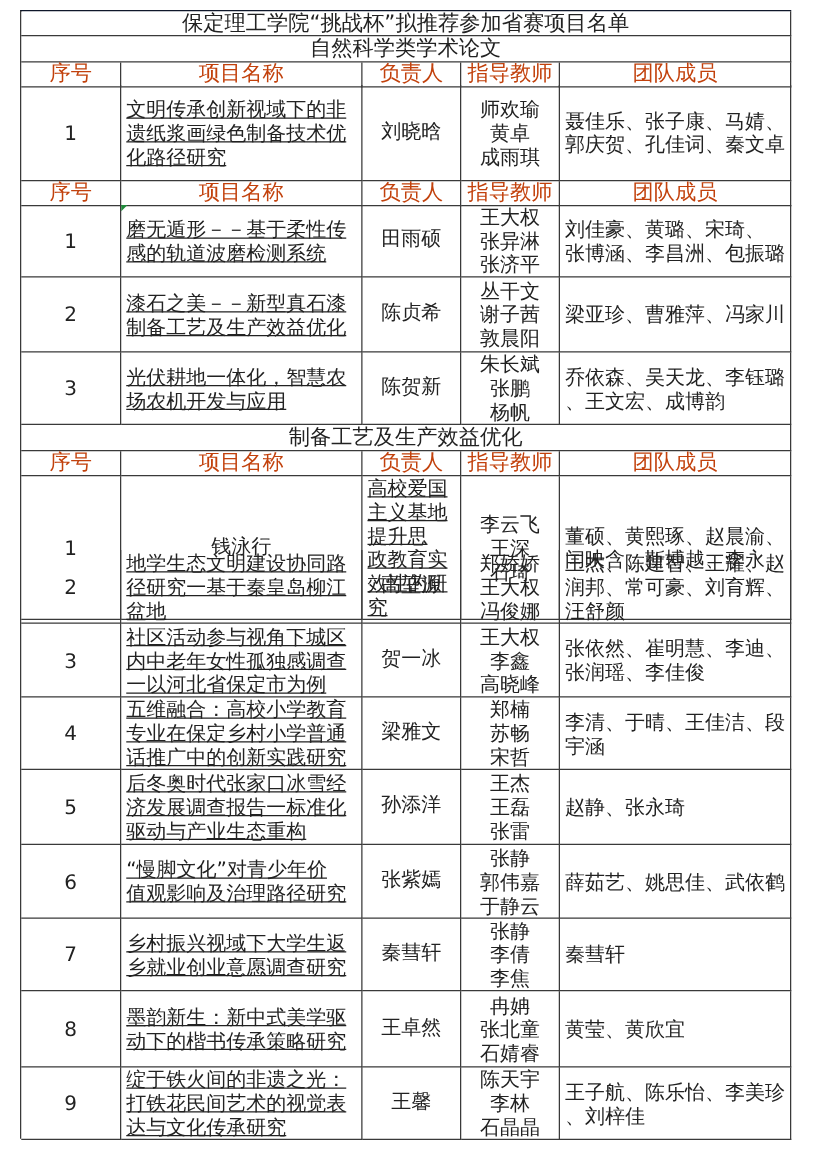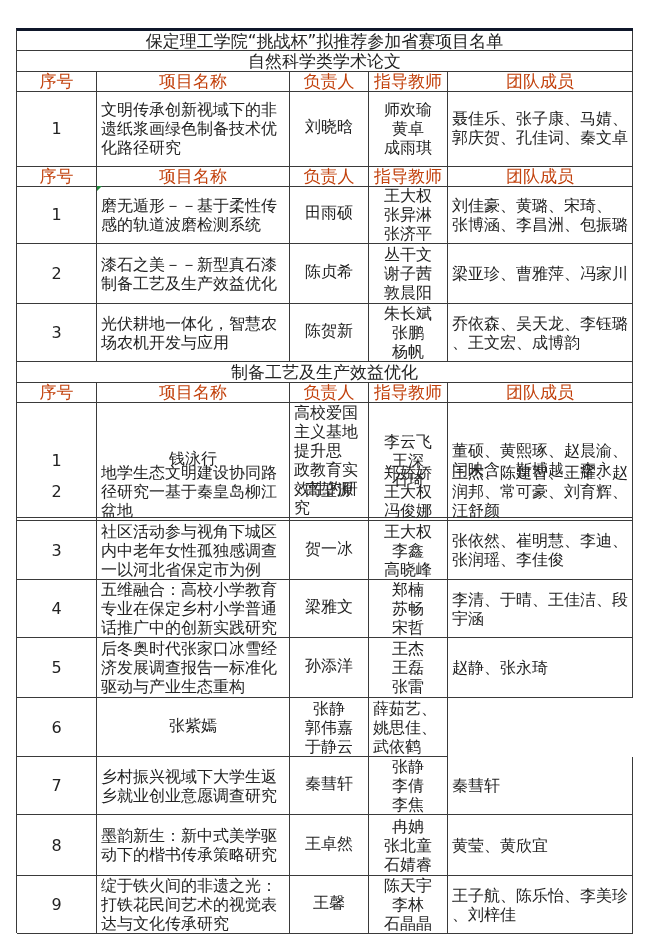--- a/index.html
+++ b/index.html
@@ -1,28 +1,28 @@
 <!DOCTYPE html>
 <html><head>
 <meta charset="utf-8">
 <style>
   html, body { margin: 0; padding: 0; background: #ffffff; }
   body { width: 650px; height: 941px; position: relative; overflow: hidden;
          font-family: "DejaVu Sans", "Liberation Sans", sans-serif; color: #222; }
-  .sheet { position: absolute; left: 16px; top: 28px; width: 616px;
-           border-left: 1px solid #3a3a3a; border-top: 3px solid #0f172a; }
+  .sheet { position: absolute; left: 16px; top: 8px; width: 616px;
+           border-left: 1px solid #3a3a3a; border-top: 1px solid #0f172a; }
   .row { display: grid; grid-template-columns: 80px 193px 79px 79px 185px; }
   .row.full { display: block; }
   .cell { border-right: 1px solid #3a3a3a; border-bottom: 1px solid #3a3a3a;
           box-sizing: border-box; overflow: visible; display: flex; align-items: center;
           font-size: 16px; line-height: 19px; position: relative; }
   .full .cell { height: 100%; justify-content: center; font-size: 17px; line-height: 20px; }
   .hdr .cell { justify-content: center; font-size: 17px; color: #c2410c; }
   .c-num { justify-content: center; }
-  .c-name { justify-content: flex-start; padding-left: 4px; white-space: pre-line; text-align: left; }
+  .c-name { justify-content: flex-start; padding-left: 4px; white-space: pre-line; text-align: left; text-decoration: underline; }
   .c-lead { justify-content: center; font-family: Liberation Mono, monospace; }
   .c-tch { justify-content: center; white-space: pre-line; text-align: center; }
   .c-team { justify-content: flex-start; padding-left: 4px; white-space: pre-line; text-align: left; }
   .note-mark { position: absolute; left: 0; top: 0; width: 0; height: 0;
                border-top: 5px solid #1f8a3a; border-right: 5px solid transparent; }
 </style>
 </head>
 <body>
 
 <div class="sheet">
@@ -158,20 +158,22 @@
 济发展调查报告一标准化
 驱动与产业生态重构</div>
     <div class="cell c-lead">孙添洋</div>
     <div class="cell c-tch">王杰
 王磊
 张雷</div>
     <div class="cell c-team">赵静、张永琦</div>
   </div>
   <div class="row" style="height:59px">
     <div class="cell c-num">6</div>
+    <div class="cell c-name">“慢脚文化”对青少年价
+值观影响及治理路径研究</div>
     <div class="cell c-lead">张紫嫣</div>
     <div class="cell c-tch">张静
 郭伟嘉
 于静云</div>
     <div class="cell c-team">薛茹艺、姚思佳、武依鹤</div>
   </div>
   <div class="row" style="height:58px">
     <div class="cell c-num">7</div>
     <div class="cell c-name">乡村振兴视域下大学生返
 乡就业创业意愿调查研究</div>

